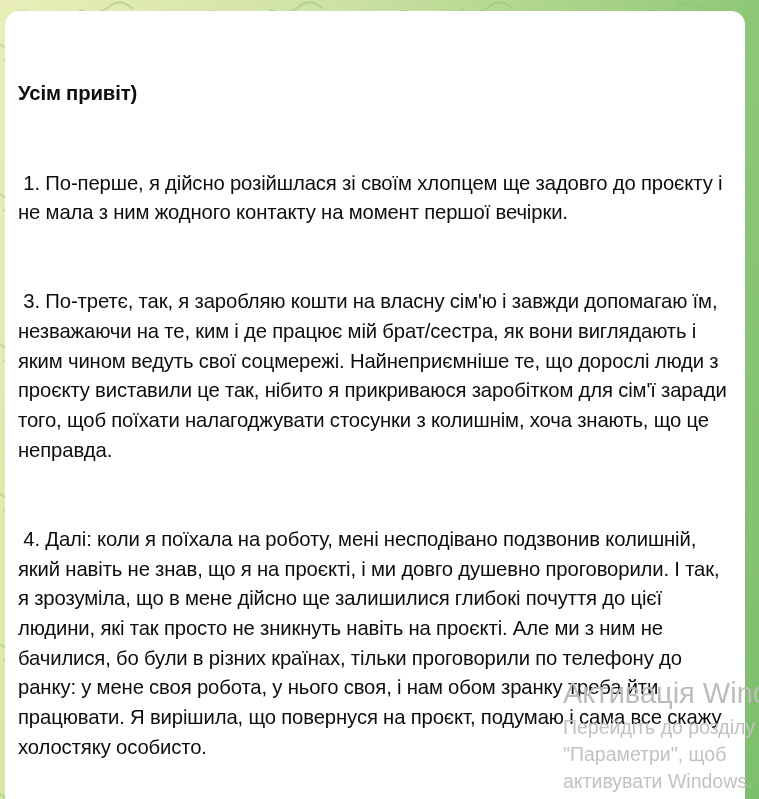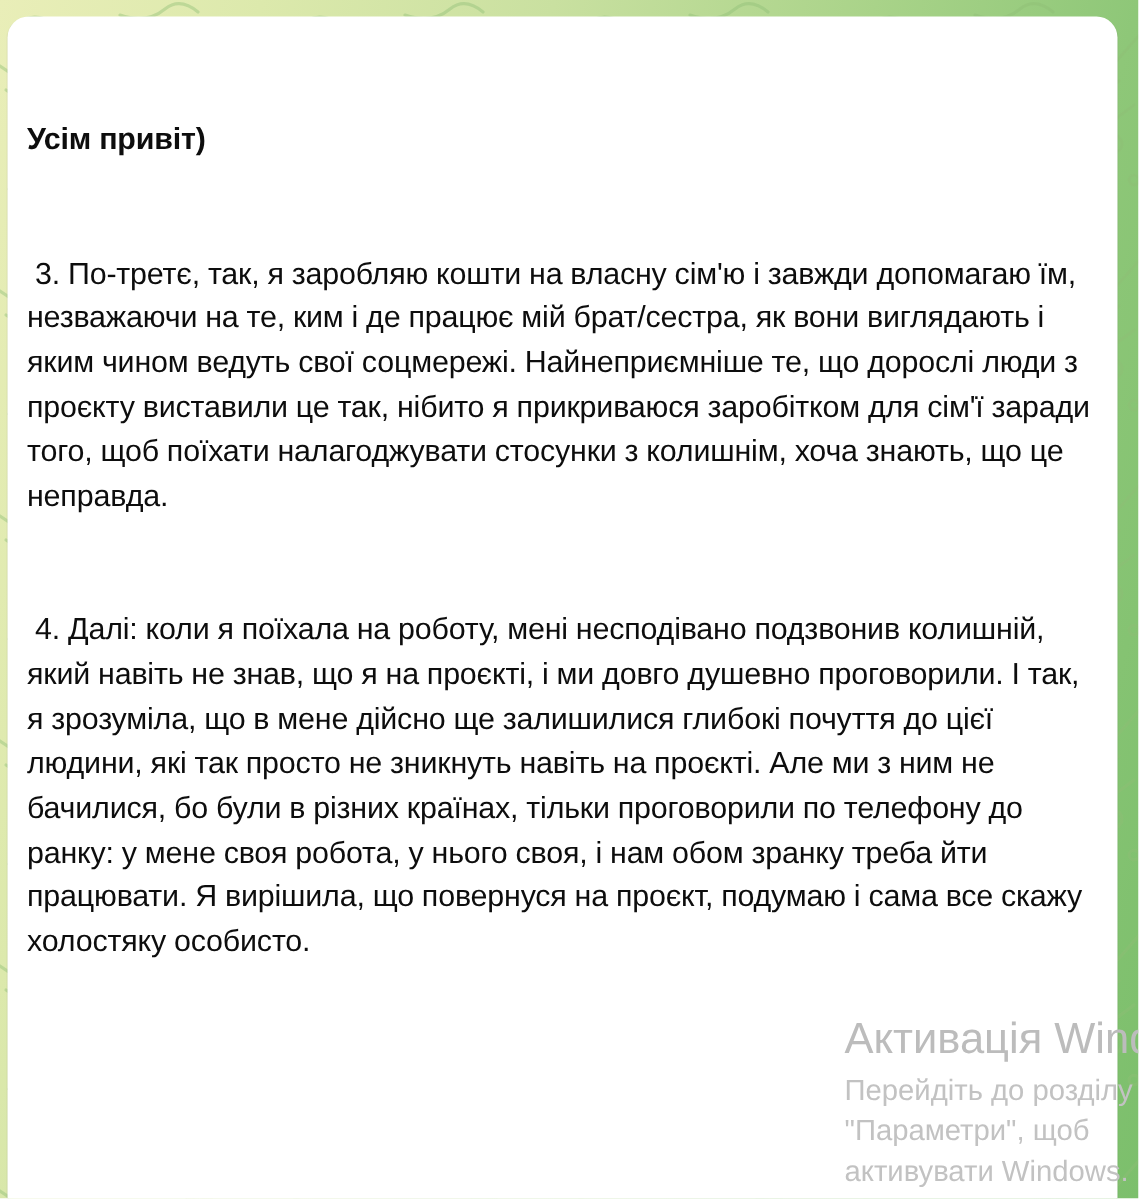--- a/index.html
+++ b/index.html
@@ -126,20 +126,21 @@
           <path d="M56 126 q8 -10 18 -2"></path>
         </g>
       </pattern>
     </defs>
     <rect x="0" y="0" width="759" height="799" fill="url(#doodle)"></rect>
   </svg>
 
   <div id="message-bubble">
     <div id="message-text">
       <span id="message-title">Усім привіт)</span>
+      <span class="msg-para"> 1. По-перше, я дійсно розійшлася зі своїм хлопцем ще задовго до проєкту і не мала з ним жодного контакту на момент першої вечірки.</span>
       <span class="msg-para"> 3. По-третє, так, я заробляю кошти на власну сім'ю і завжди допомагаю їм, незважаючи на те, ким і де працює мій брат/сестра, як вони виглядають і яким чином ведуть свої соцмережі. Найнеприємніше те, що дорослі люди з проєкту виставили це так, нібито я прикриваюся заробітком для сім'ї заради того, щоб поїхати налагоджувати стосунки з колишнім, хоча знають, що це неправда.</span>
       <span class="msg-para"> 4. Далі: коли я поїхала на роботу, мені несподівано подзвонив колишній, який навіть не знав, що я на проєкті, і ми довго душевно проговорили. І так, я зрозуміла, що в мене дійсно ще залишилися глибокі почуття до цієї людини, які так просто не зникнуть навіть на проєкті. Але ми з ним не бачилися, бо були в різних країнах, тільки проговорили по телефону до ранку: у мене своя робота, у нього своя, і нам обом зранку треба йти працювати. Я вирішила, що повернуся на проєкт, подумаю і сама все скажу холостяку особисто.</span>
       
       
       
     </div>
   </div>
 
   <div id="windows-activation-watermark">
     <span id="watermark-title">Активація Windows</span>

